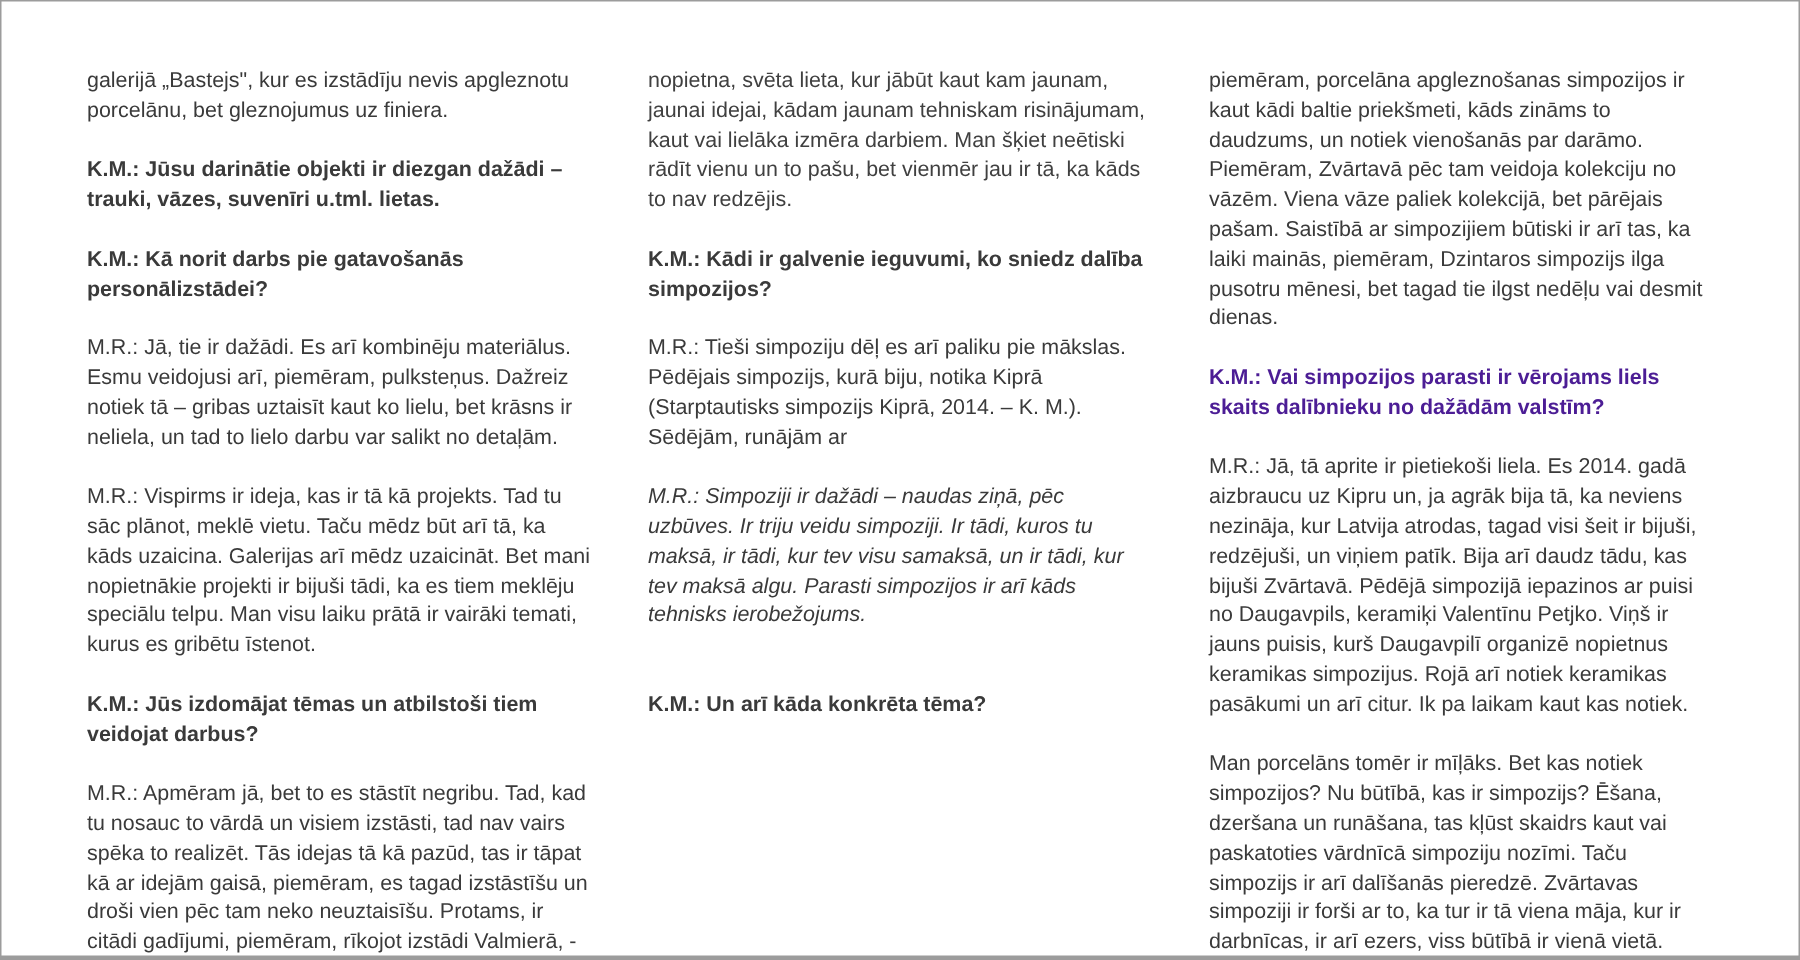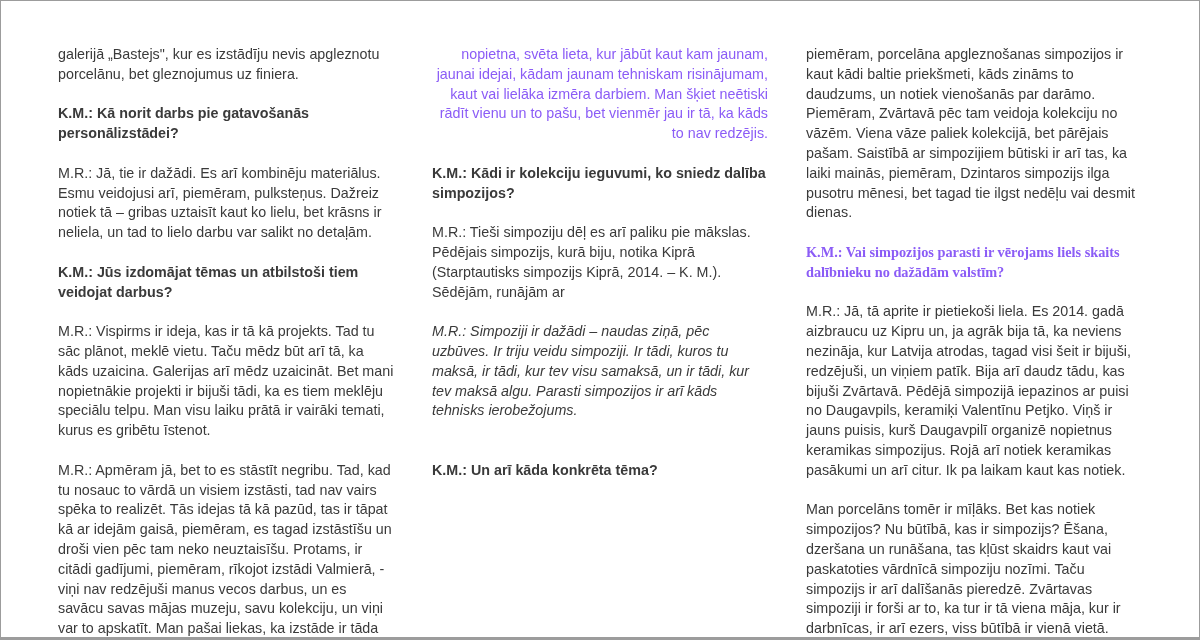--- a/index.html
+++ b/index.html
@@ -42,33 +42,34 @@
   }
   .column .block:last-child { margin-bottom: 0; }
 </style>
 </head>
 <body>
 
 <div class="page" style="background: rgb(255, 255, 255); border-color: rgb(156, 156, 156);">
   <div class="columns">
       <div class="column">
         <p class="block" style="color: rgb(58, 58, 58);">galerijā „Bastejs", kur es izstādīju nevis apgleznotu porcelānu, bet gleznojumus uz finiera.</p>
+        <p class="block question" style="color: rgb(58, 58, 58);">K.M.: Jūsu darinātie objekti ir diezgan dažādi – trauki, vāzes, suvenīri u.tml. lietas.</p>
         <p class="block question" style="color: rgb(58, 58, 58);">K.M.: Kā norit darbs pie gatavošanās personālizstādei?</p>
         <p class="block" style="color: rgb(58, 58, 58);">M.R.: Jā, tie ir dažādi. Es arī kombinēju materiālus. Esmu veidojusi arī, piemēram, pulksteņus. Dažreiz notiek tā – gribas uztaisīt kaut ko lielu, bet krāsns ir neliela, un tad to lielo darbu var salikt no detaļām.</p>
+        <p class="block" style="color: rgb(58, 58, 58);">M.R.: Vispirms ir ideja, kas ir tā kā projekts. Tad tu sāc plānot, meklē vietu. Taču mēdz būt arī tā, ka kāds uzaicina. Galerijas arī mēdz uzaicināt. Bet mani nopietnākie projekti ir bijuši tādi, ka es tiem meklēju speciālu telpu. Man visu laiku prātā ir vairāki temati, kurus es gribētu īstenot.</p>
         <p class="block question" style="color: rgb(58, 58, 58);">K.M.: Jūs izdomājat tēmas un atbilstoši tiem veidojat darbus?</p>
-        <p class="block" style="color: rgb(58, 58, 58);">M.R.: Vispirms ir ideja, kas ir tā kā projekts. Tad tu sāc plānot, meklē vietu. Taču mēdz būt arī tā, ka kāds uzaicina. Galerijas arī mēdz uzaicināt. Bet mani nopietnākie projekti ir bijuši tādi, ka es tiem meklēju speciālu telpu. Man visu laiku prātā ir vairāki temati, kurus es gribētu īstenot.</p>
         <p class="block" style="color: rgb(58, 58, 58);">M.R.: Apmēram jā, bet to es stāstīt negribu. Tad, kad tu nosauc to vārdā un visiem izstāsti, tad nav vairs spēka to realizēt. Tās idejas tā kā pazūd, tas ir tāpat kā ar idejām gaisā, piemēram, es tagad izstāstīšu un droši vien pēc tam neko neuztaisīšu. Protams, ir citādi gadījumi, piemēram, rīkojot izstādi Valmierā, - viņi nav redzējuši manus vecos darbus, un es savācu savas mājas muzeju, savu kolekciju, un viņi var to apskatīt. Man pašai liekas, ka izstāde ir tāda</p>
       </div>
       <div class="column">
-        <p class="block" style="color: #8b5cf6; text-align: right;">nopietna, svēta lieta, kur jābūt kaut kam jaunam, jaunai idejai, kādam jaunam tehniskam risinājumam, kaut vai lielāka izmēra darbiem. Man šķiet neētiski rādīt vienu un to pašu, bet vienmēr jau ir tā, ka kāds to nav redzējis.</p>
-        <p class="block question" style="color: rgb(58, 58, 58);">K.M.: Kādi ir kolekciju ieguvumi, ko sniedz dalība simpozijos?</p>
+        <p class="block" style="color: #404040;">nopietna, svēta lieta, kur jābūt kaut kam jaunam, jaunai idejai, kādam jaunam tehniskam risinājumam, kaut vai lielāka izmēra darbiem. Man šķiet neētiski rādīt vienu un to pašu, bet vienmēr jau ir tā, ka kāds to nav redzējis.</p>
+        <p class="block question" style="color: rgb(58, 58, 58);">K.M.: Kādi ir galvenie ieguvumi, ko sniedz dalība simpozijos?</p>
         <p class="block" style="color: rgb(58, 58, 58);">M.R.: Tieši simpoziju dēļ es arī paliku pie mākslas. Pēdējais simpozijs, kurā biju, notika Kiprā (Starptautisks simpozijs Kiprā, 2014. – K. M.). Sēdējām, runājām ar</p>
         <p class="block" style="color: rgb(58, 58, 58); font-style: italic;">M.R.: Simpoziji ir dažādi – naudas ziņā, pēc uzbūves. Ir triju veidu simpoziji. Ir tādi, kuros tu maksā, ir tādi, kur tev visu samaksā, un ir tādi, kur tev maksā algu. Parasti simpozijos ir arī kāds tehnisks ierobežojums.</p>
         <p class="block question" style="color: rgb(58, 58, 58); margin-top: 40px;">K.M.: Un arī kāda konkrēta tēma?</p>
       </div>
       <div class="column">
         <p class="block" style="color: rgb(58, 58, 58);">piemēram, porcelāna apgleznošanas simpozijos ir kaut kādi baltie priekšmeti, kāds zināms to daudzums, un notiek vienošanās par darāmo. Piemēram, Zvārtavā pēc tam veidoja kolekciju no vāzēm. Viena vāze paliek kolekcijā, bet pārējais pašam. Saistībā ar simpozijiem būtiski ir arī tas, ka laiki mainās, piemēram, Dzintaros simpozijs ilga pusotru mēnesi, bet tagad tie ilgst nedēļu vai desmit dienas.</p>
-        <p class="block question" style="color: #8b5cf6; font-family: Liberation Serif, serif;">K.M.: Vai simpozijos parasti ir vērojams liels skaits dalībnieku no dažādām valstīm?</p>
+        <p class="block question" style="color: #4c1d95;">K.M.: Vai simpozijos parasti ir vērojams liels skaits dalībnieku no dažādām valstīm?</p>
         <p class="block" style="color: rgb(58, 58, 58);">M.R.: Jā, tā aprite ir pietiekoši liela. Es 2014. gadā aizbraucu uz Kipru un, ja agrāk bija tā, ka neviens nezināja, kur Latvija atrodas, tagad visi šeit ir bijuši, redzējuši, un viņiem patīk. Bija arī daudz tādu, kas bijuši Zvārtavā. Pēdējā simpozijā iepazinos ar puisi no Daugavpils, keramiķi Valentīnu Petjko. Viņš ir jauns puisis, kurš Daugavpilī organizē nopietnus keramikas simpozijus. Rojā arī notiek keramikas pasākumi un arī citur. Ik pa laikam kaut kas notiek.</p>
         <p class="block" style="color: rgb(58, 58, 58);">Man porcelāns tomēr ir mīļāks. Bet kas notiek simpozijos? Nu būtībā, kas ir simpozijs? Ēšana, dzeršana un runāšana, tas kļūst skaidrs kaut vai paskatoties vārdnīcā simpoziju nozīmi. Taču simpozijs ir arī dalīšanās pieredzē. Zvārtavas simpoziji ir forši ar to, ka tur ir tā viena māja, kur ir darbnīcas, ir arī ezers, viss būtībā ir vienā vietā. Savukārt, ārzemēs ir viesnīca, strādāt jābrauc uz citu vietu. Tas ir tā citādāk. Piemēram, Zvārtavā tu dzīvo vienā mājā un jebkurā brīdī vari aiziet un pastrādāt, bet ārzemēs ir tā, ka</p>
       </div>
     </div>
 </div>
 
 </body></html>

